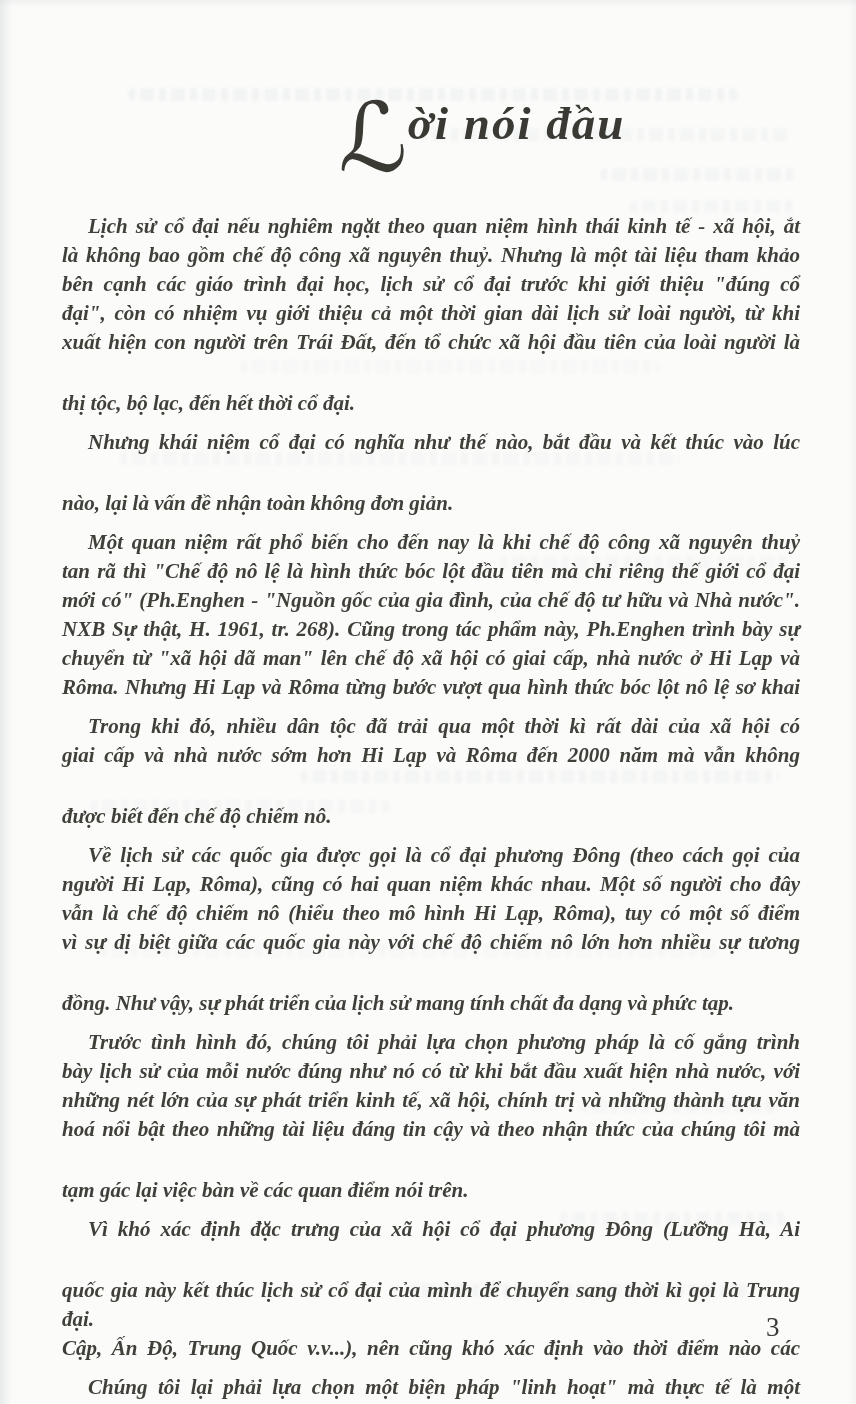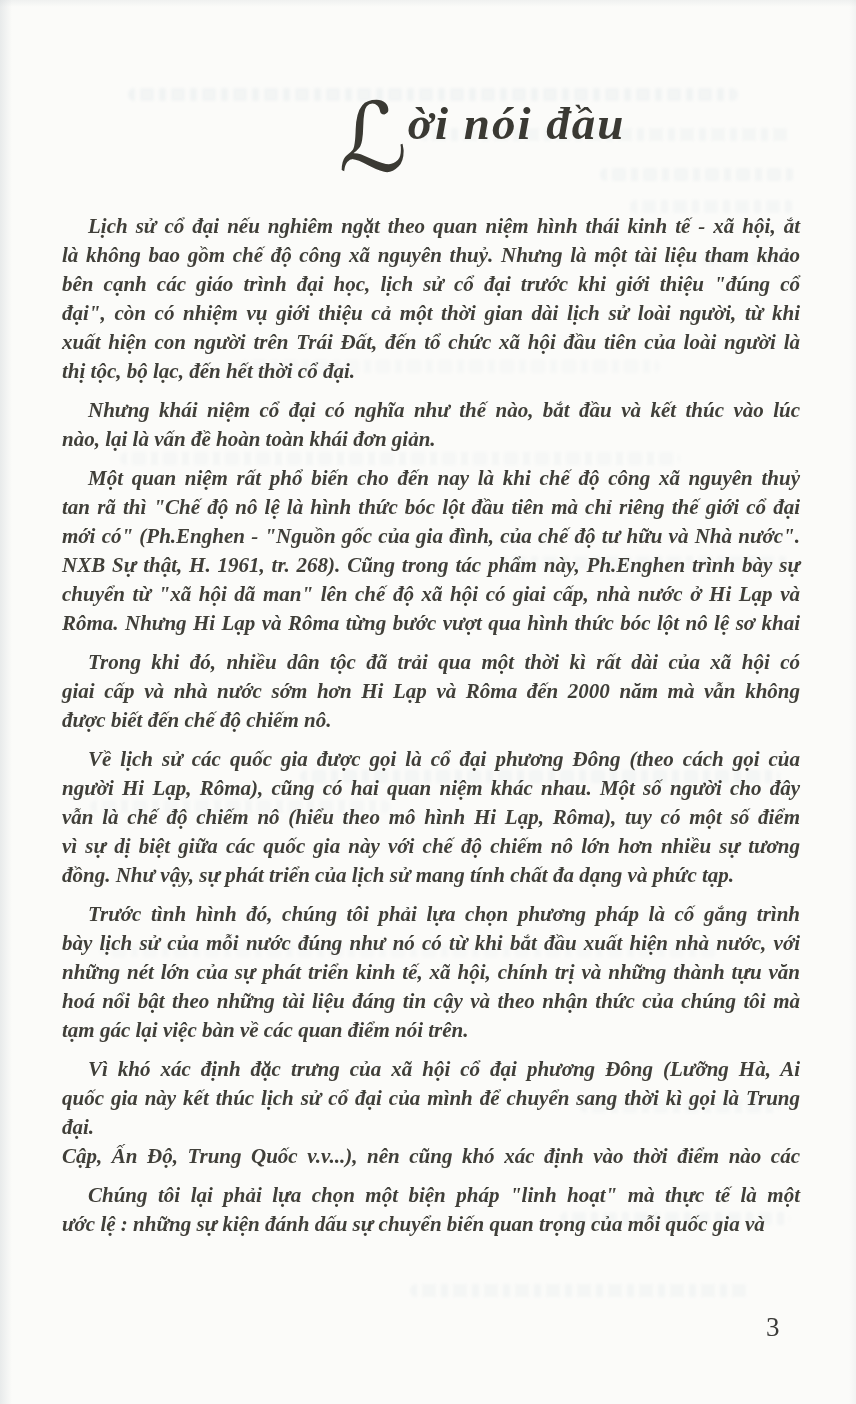--- a/index.html
+++ b/index.html
@@ -44,21 +44,21 @@
     position:absolute;top:212px;left:62px;width:738px;font-weight:bold;
   }
   .para{
     margin:0 0 10px 0;
     font-style:italic;
     font-size:21px;line-height:29px;
     color:#403f39;
   }
   .line{display:block;text-align:justify;text-align-last:justify;}
   .line.first{text-indent:26px;}
-  .line.last{text-align-last:left;}
+  .line.last{text-align-last:left;margin-top:32px;}
   
   .page-number{
     position:absolute;top:1312px;left:766px;
     font-size:27px;color:#3b3b39;font-style:normal;
   }
 </style>
 </head>
 <body>
 
 <div class="page">
@@ -86,21 +86,21 @@
       <p class="para">
         <span class="line first">Lịch sử cổ đại nếu nghiêm ngặt theo quan niệm hình thái kinh tế - xã hội, ắt</span>
         <span class="line">là không bao gồm chế độ công xã nguyên thuỷ. Nhưng là một tài liệu tham khảo</span>
         <span class="line">bên cạnh các giáo trình đại học, lịch sử cổ đại trước khi giới thiệu "đúng cổ</span>
         <span class="line">đại", còn có nhiệm vụ giới thiệu cả một thời gian dài lịch sử loài người, từ khi</span>
         <span class="line">xuất hiện con người trên Trái Đất, đến tổ chức xã hội đầu tiên của loài người là</span>
         <span class="line last">thị tộc, bộ lạc, đến hết thời cổ đại.</span>
       </p>
       <p class="para">
         <span class="line first">Nhưng khái niệm cổ đại có nghĩa như thế nào, bắt đầu và kết thúc vào lúc</span>
-        <span class="line last">nào, lại là vấn đề hoàn toàn khái đơn giản.</span>
+        <span class="line last">nào, lại là vấn đề nhận toàn không đơn giản.</span>
       </p>
       <p class="para">
         <span class="line first">Một quan niệm rất phổ biến cho đến nay là khi chế độ công xã nguyên thuỷ</span>
         <span class="line">tan rã thì "Chế độ nô lệ là hình thức bóc lột đầu tiên mà chỉ riêng thế giới cổ đại</span>
         <span class="line">mới có" (Ph.Enghen - "Nguồn gốc của gia đình, của chế độ tư hữu và Nhà nước".</span>
         <span class="line">NXB Sự thật, H. 1961, tr. 268). Cũng trong tác phẩm này, Ph.Enghen trình bày sự</span>
         <span class="line">chuyển từ "xã hội dã man" lên chế độ xã hội có giai cấp, nhà nước ở Hi Lạp và</span>
         <span class="line">Rôma. Nhưng Hi Lạp và Rôma từng bước vượt qua hình thức bóc lột nô lệ sơ khai</span>
       </p>
       <p class="para">

